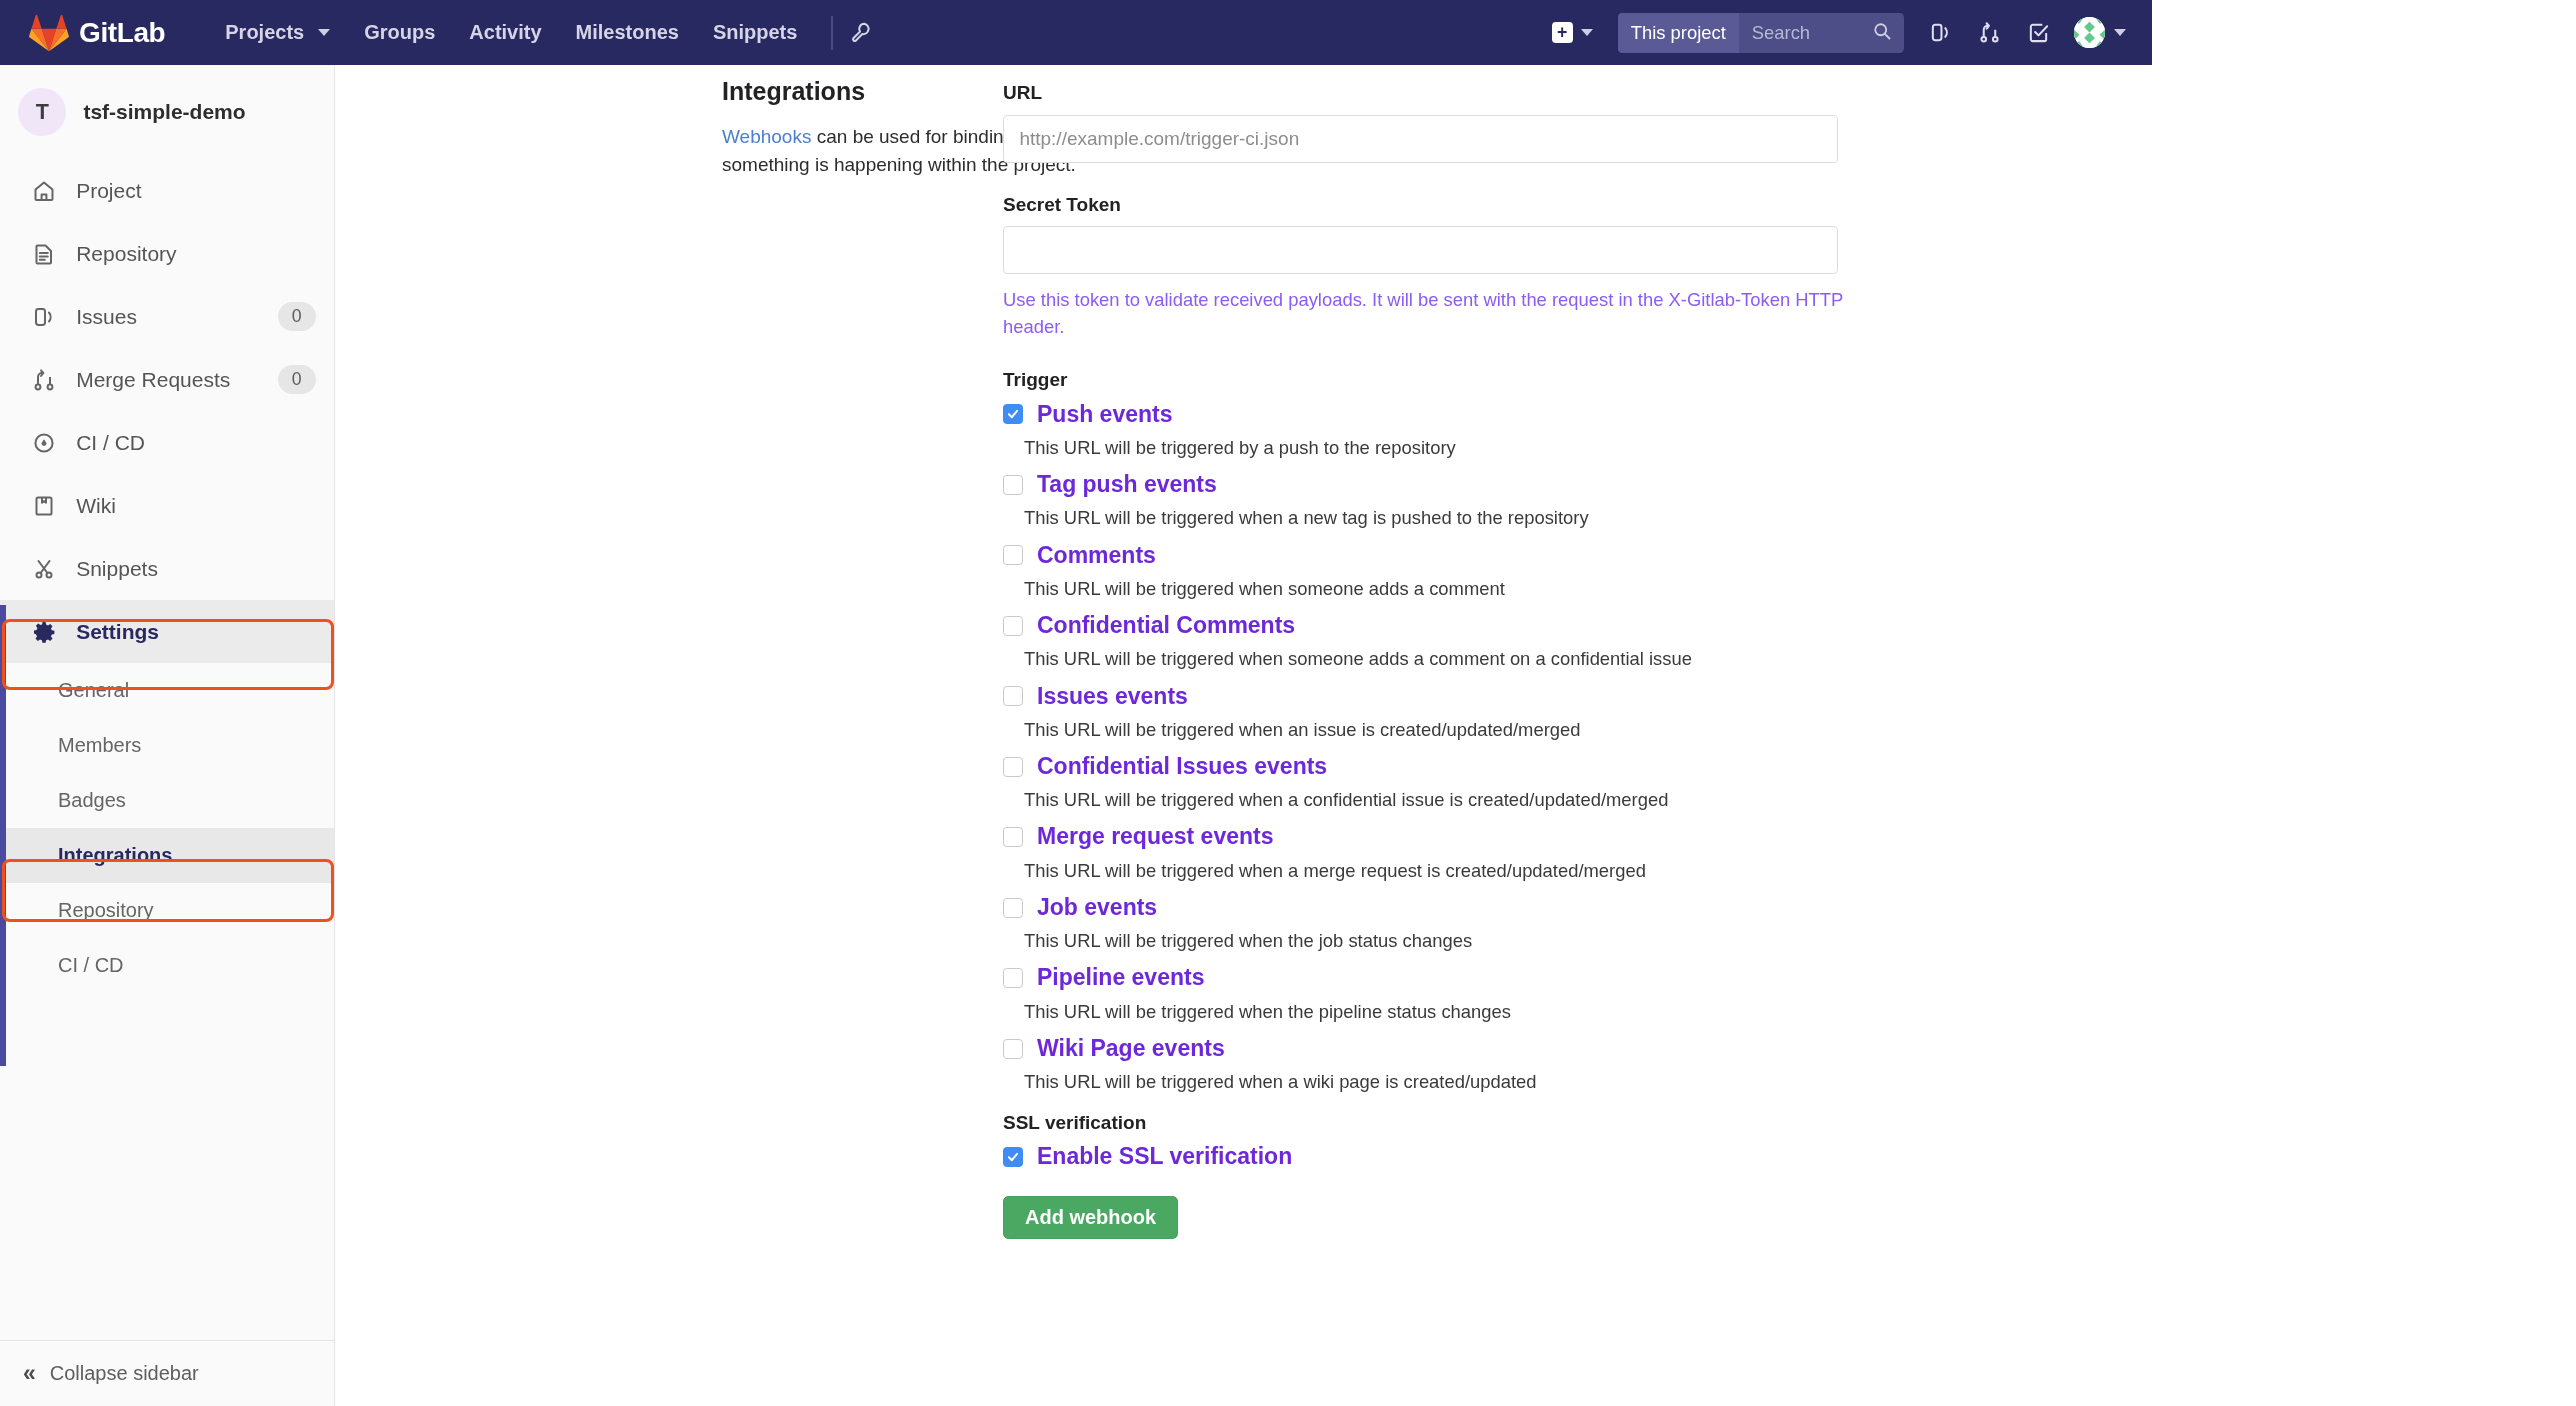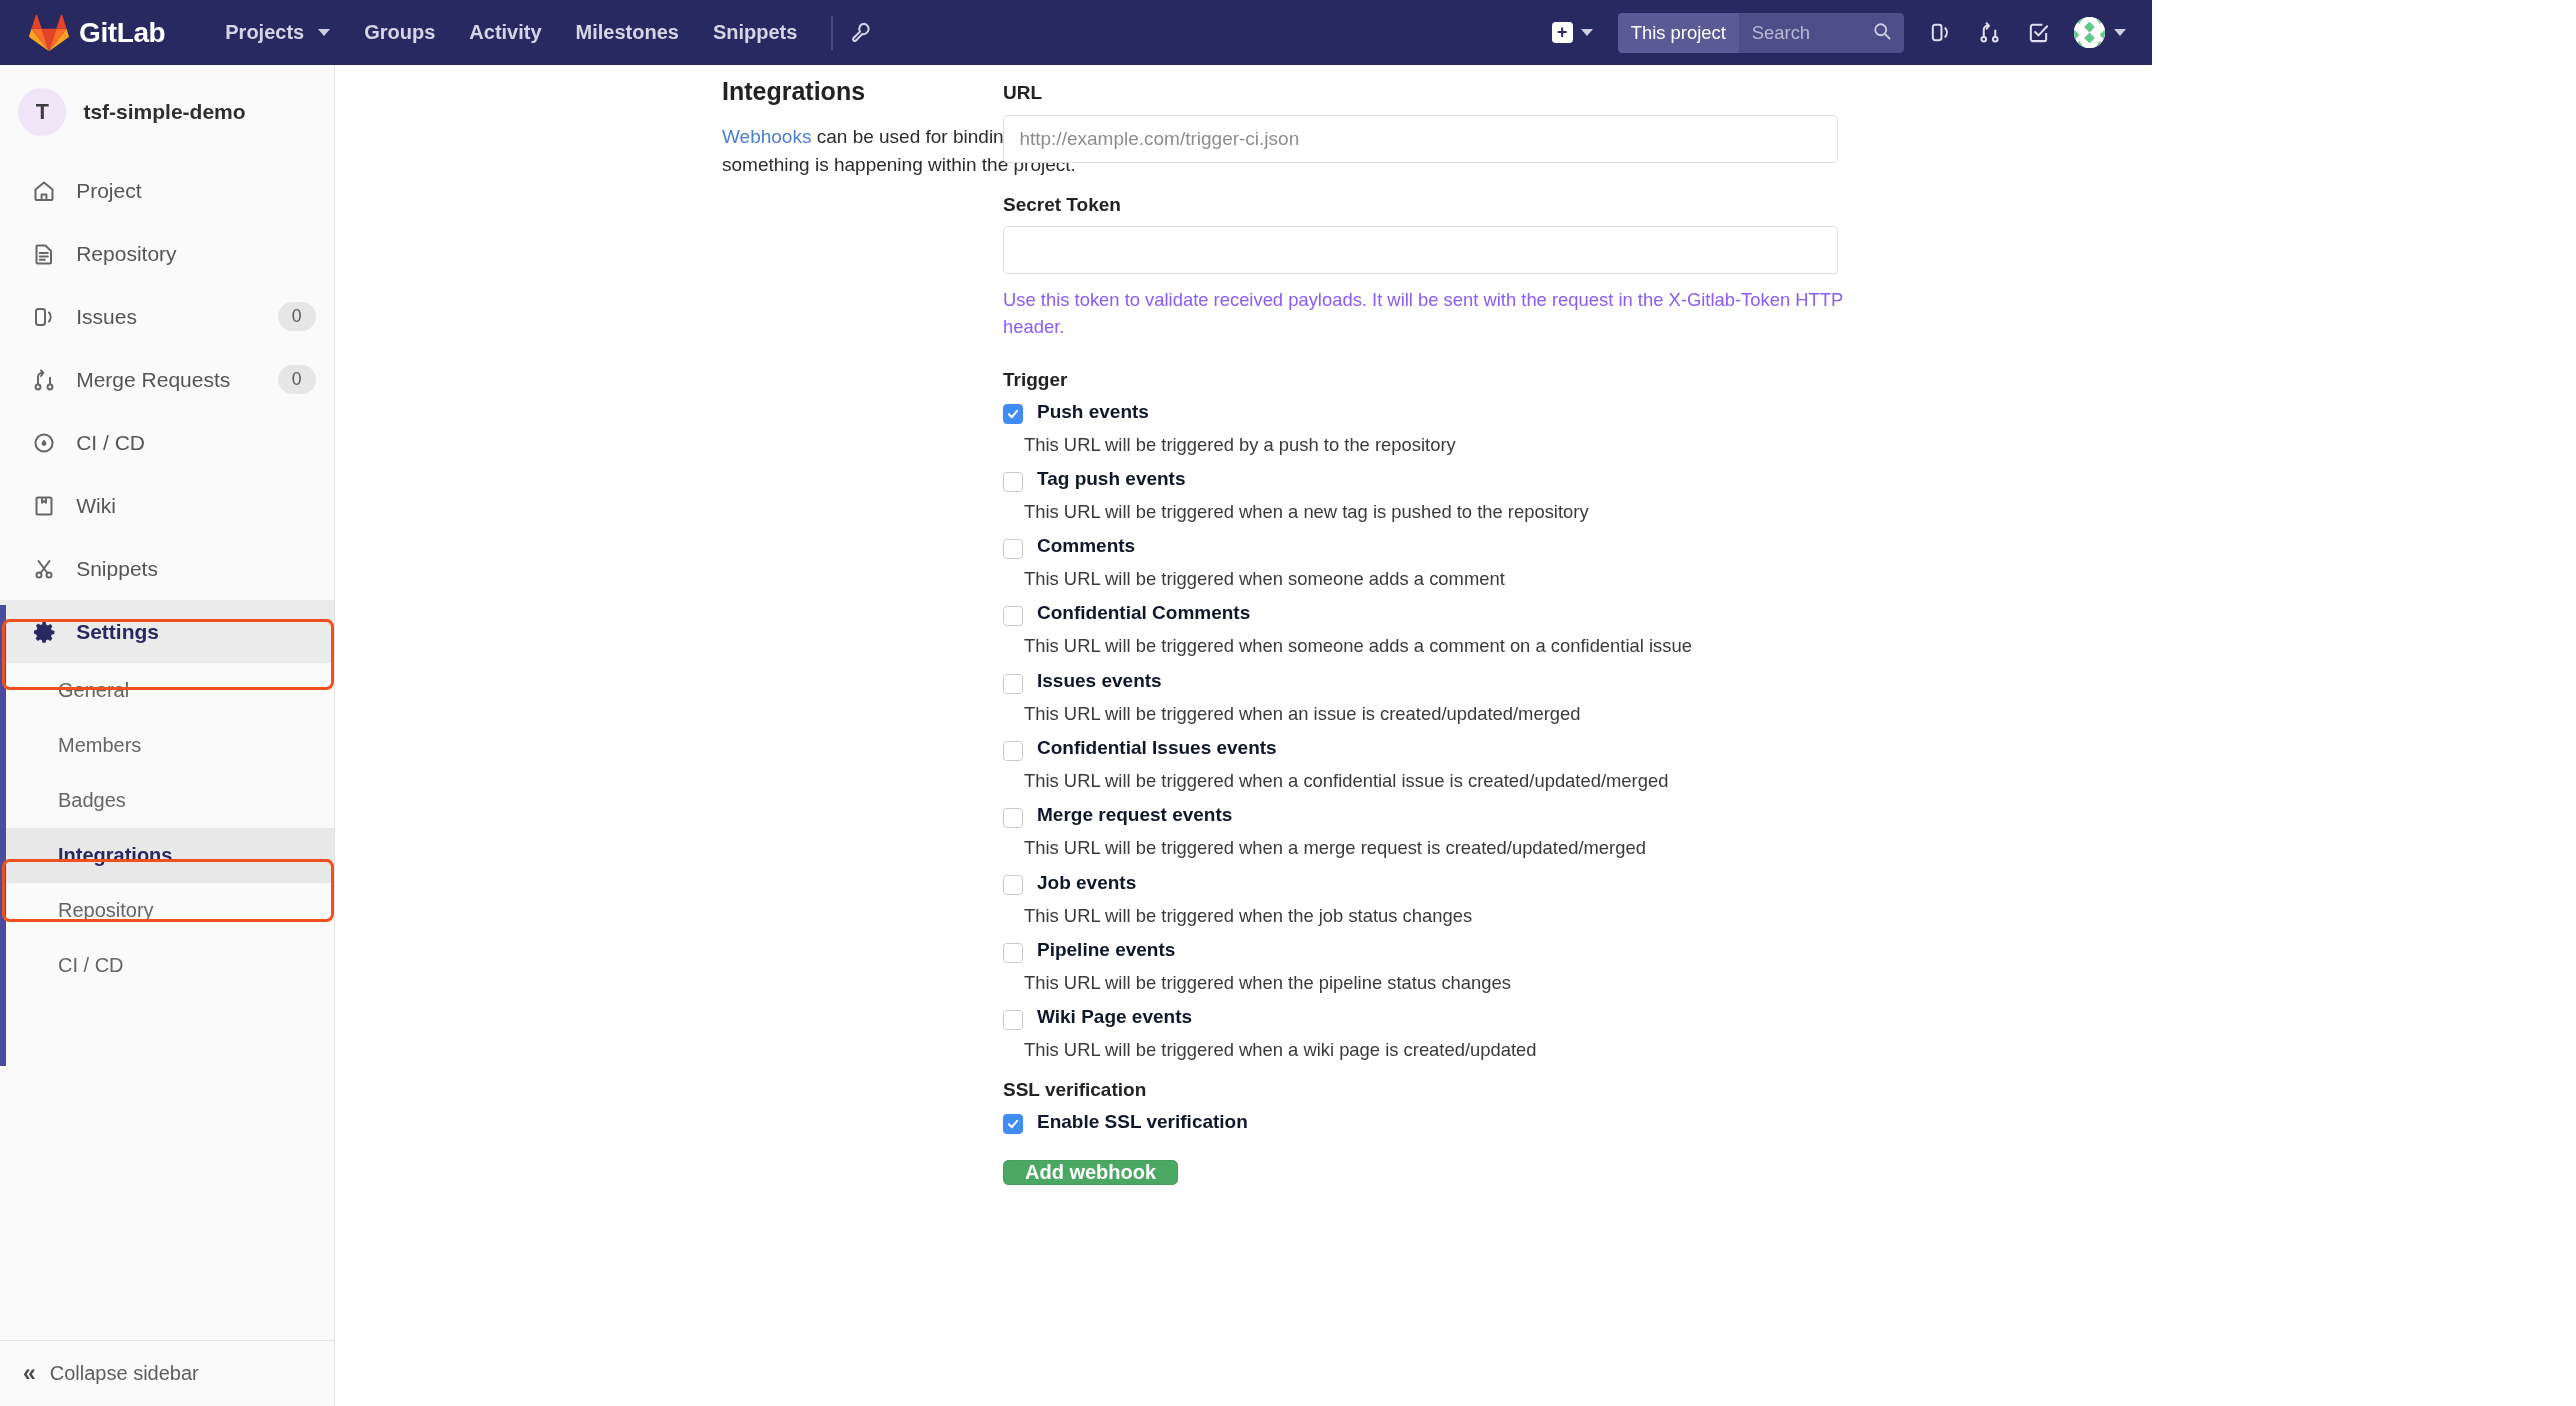--- a/index.html
+++ b/index.html
@@ -185,31 +185,31 @@
   .chk-box {
     width: 20px; height: 20px; min-width: 20px;
     border: 1.5px solid #c9c9c9; border-radius: 3.8px;
     background: #ffffff; margin-top: 3.8px;
   }
   .chk-box.on {
     background: #3f8cf4; border-color: #3f8cf4;
     display: flex; align-items: center; justify-content: center;
   }
   .chk-text { margin-left: 14px; }
-  .chk-title { font-size: 19px; font-weight: 700; color: #0f172a; }
+  .chk-title { font-size: 23px; font-weight: 700; color: #6d28d9; }
   .chk-desc {
     font-size: 18.4px; color: #3a3a3a; margin-top: 9.2px; margin-left: 21px;
     margin-bottom: 12.3px;
   }
   .btn-green {
     margin-top: 26px;
     background: #4aa863; border: 1.5px solid #44a05c; border-radius: 5.4px;
     color: #ffffff; font-size: 20px; font-weight: 600;
     font-family: "Liberation Sans", sans-serif;
-    padding: 0 21px; cursor: pointer;
+    padding: 9px 21px; cursor: pointer;
   }
 </style>
 </head>
 <body>
 
 <div class="topbar">
   <div class="logo-wrap">
     <span class="gl-fox">
       <svg viewBox="0 0 36 34" width="40" height="38" aria-hidden="true">
         <path d="M18 33.5 L24.6 13.2 H11.4 Z" fill="#e24329"></path>

